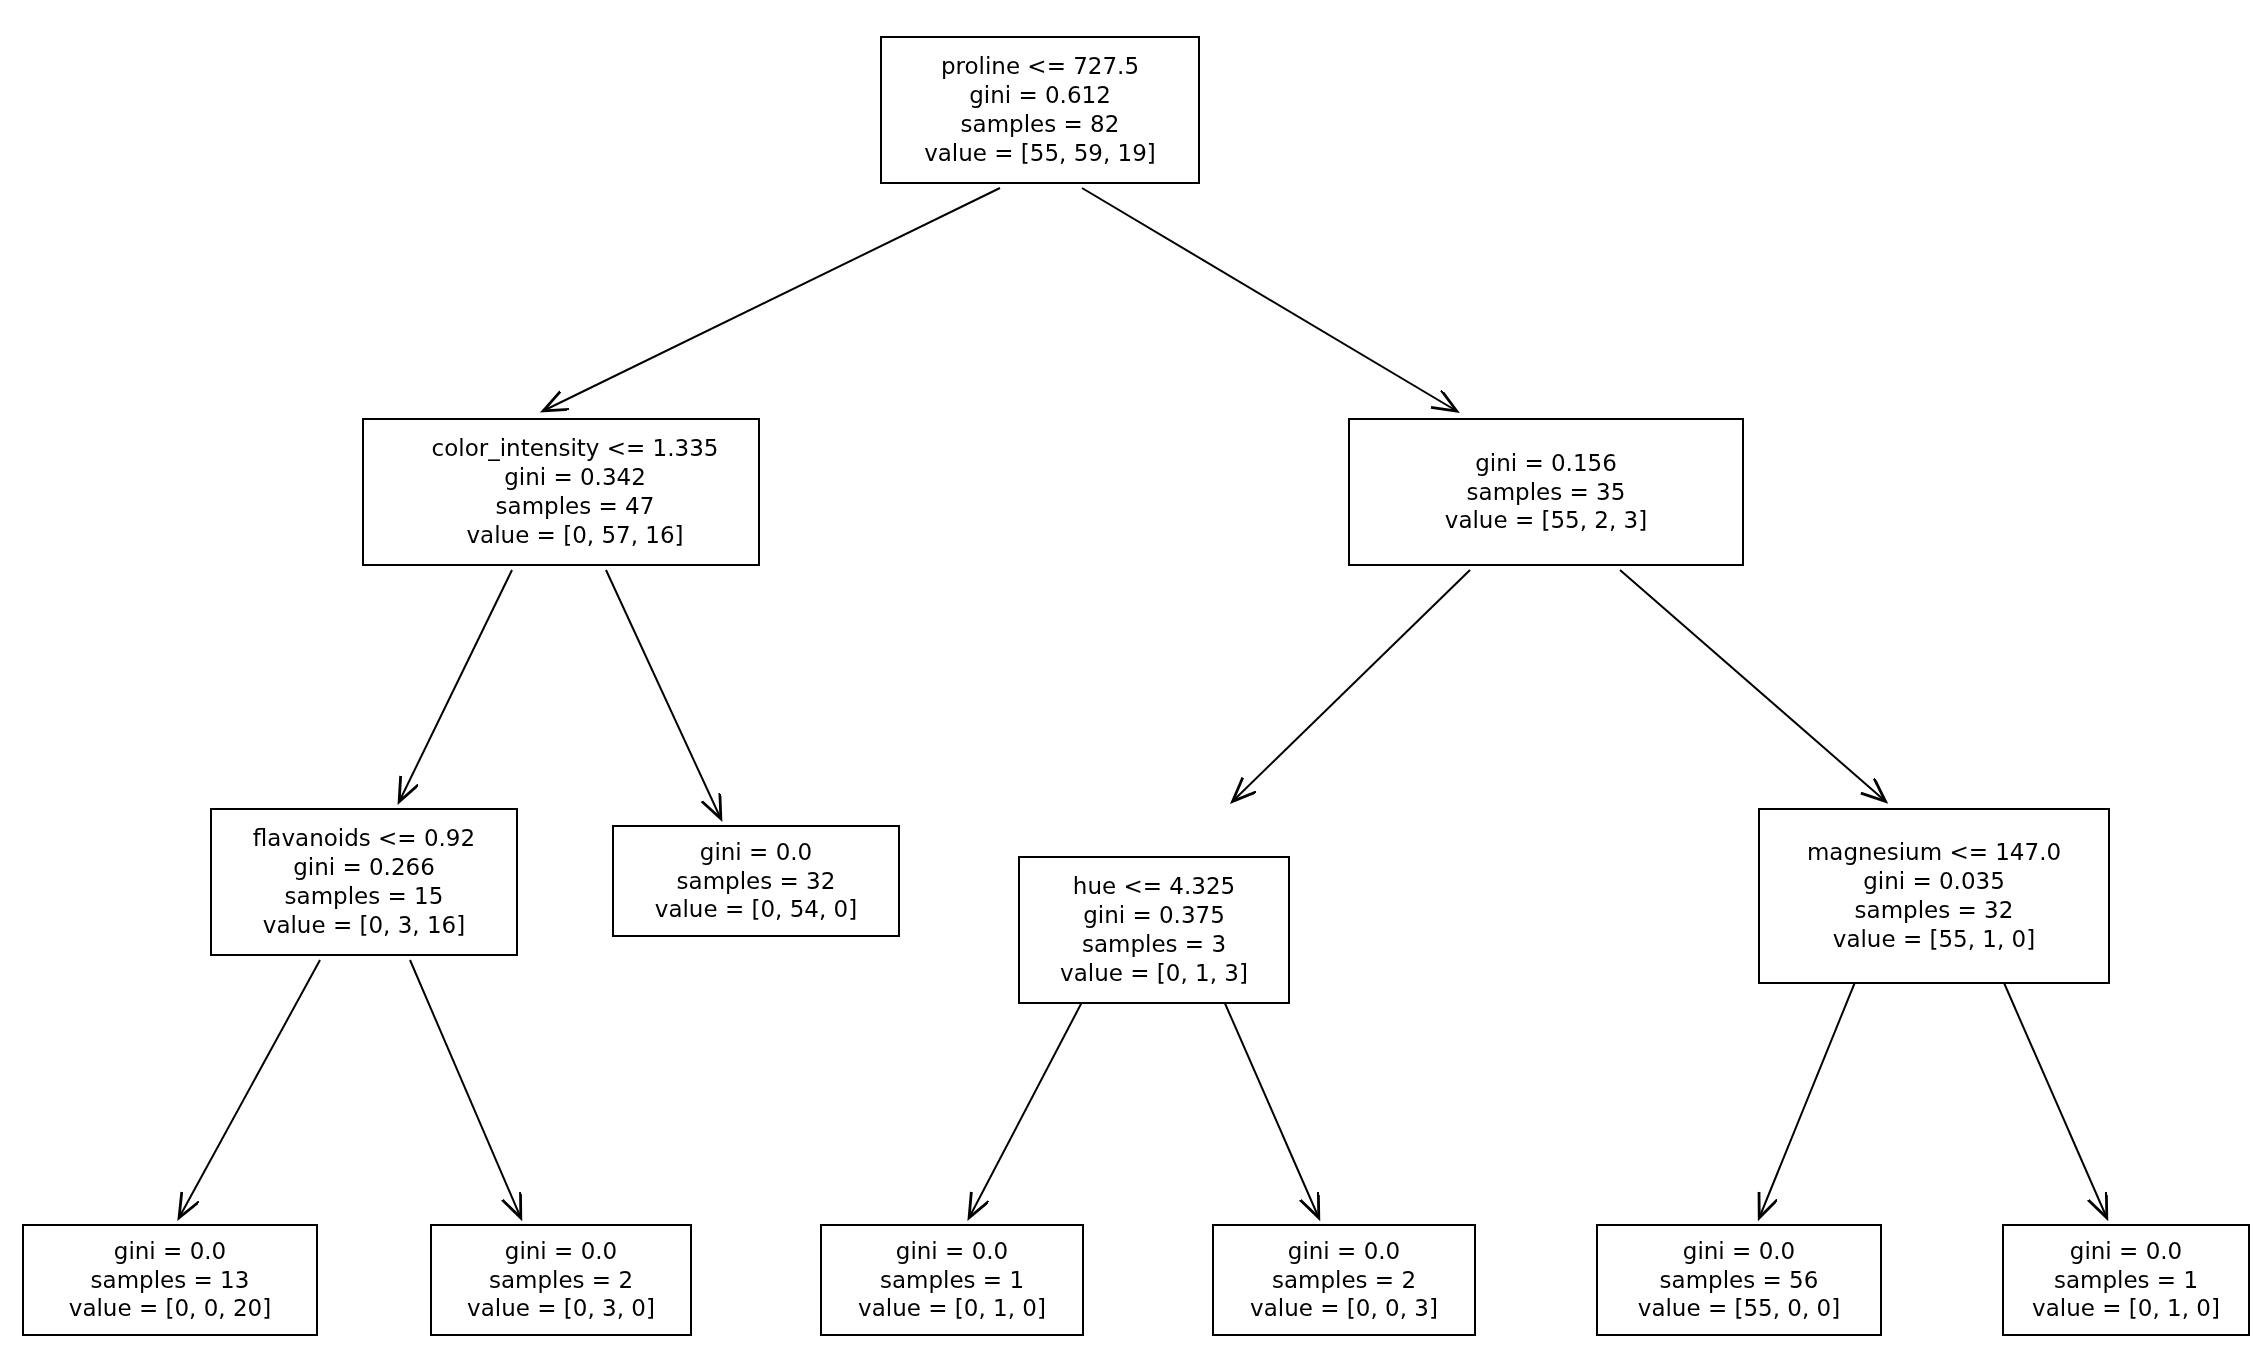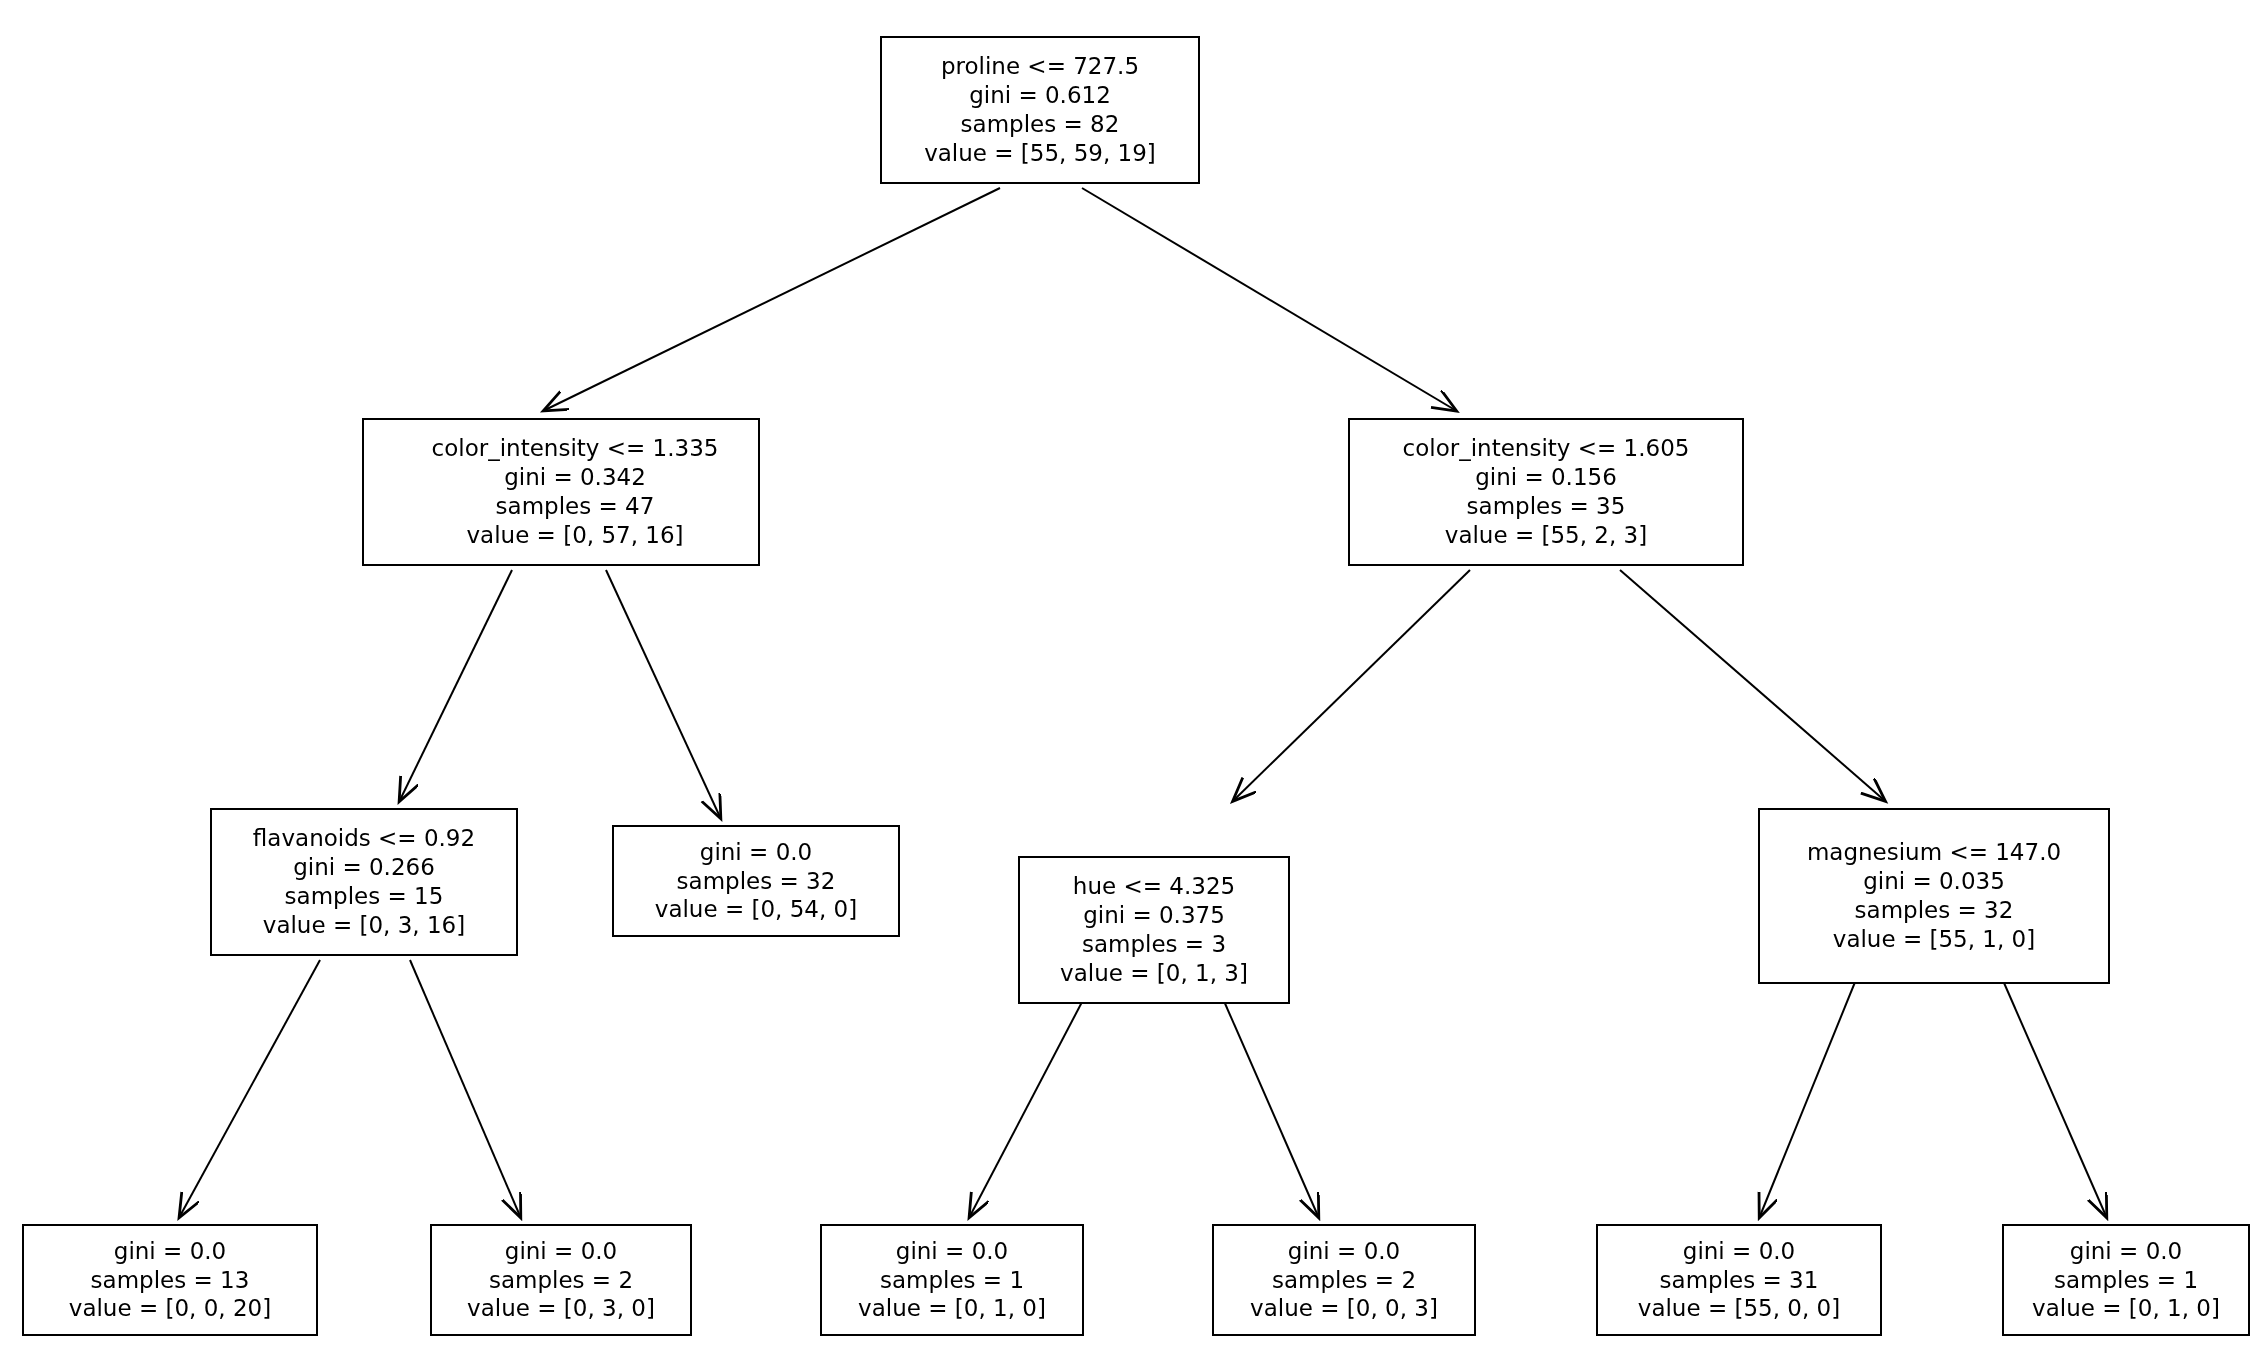--- a/index.html
+++ b/index.html
@@ -77,21 +77,20 @@
         <span class="line">samples = 82</span>
         <span class="line">value = [55, 59, 19]</span>
       </div>
       <div class="node" style="left: 362px; top: 418px; width: 398px; height: 148px; padding-left: 28px;">
         <span class="line">color_intensity &lt;= 1.335</span>
         <span class="line">gini = 0.342</span>
         <span class="line">samples = 47</span>
         <span class="line">value = [0, 57, 16]</span>
       </div>
       <div class="node" style="left: 1348px; top: 418px; width: 396px; height: 148px;">
-        <span class="line">color_intensity &lt;= 1.605</span>
         <span class="line">gini = 0.156</span>
         <span class="line">samples = 35</span>
         <span class="line">value = [55, 2, 3]</span>
       </div>
       <div class="node" style="left: 210px; top: 808px; width: 308px; height: 148px;">
         <span class="line">flavanoids &lt;= 0.92</span>
         <span class="line">gini = 0.266</span>
         <span class="line">samples = 15</span>
         <span class="line">value = [0, 3, 16]</span>
       </div>
@@ -127,21 +126,21 @@
         <span class="line">samples = 1</span>
         <span class="line">value = [0, 1, 0]</span>
       </div>
       <div class="node" style="left: 1212px; top: 1224px; width: 264px; height: 112px;">
         <span class="line">gini = 0.0</span>
         <span class="line">samples = 2</span>
         <span class="line">value = [0, 0, 3]</span>
       </div>
       <div class="node" style="left: 1596px; top: 1224px; width: 286px; height: 112px;">
         <span class="line">gini = 0.0</span>
-        <span class="line">samples = 31</span>
+        <span class="line">samples = 56</span>
         <span class="line">value = [55, 0, 0]</span>
       </div>
       <div class="node" style="left: 2002px; top: 1224px; width: 248px; height: 112px;">
         <span class="line">gini = 0.0</span>
         <span class="line">samples = 1</span>
         <span class="line">value = [0, 1, 0]</span>
       </div>
     </div>
 
 </div>

